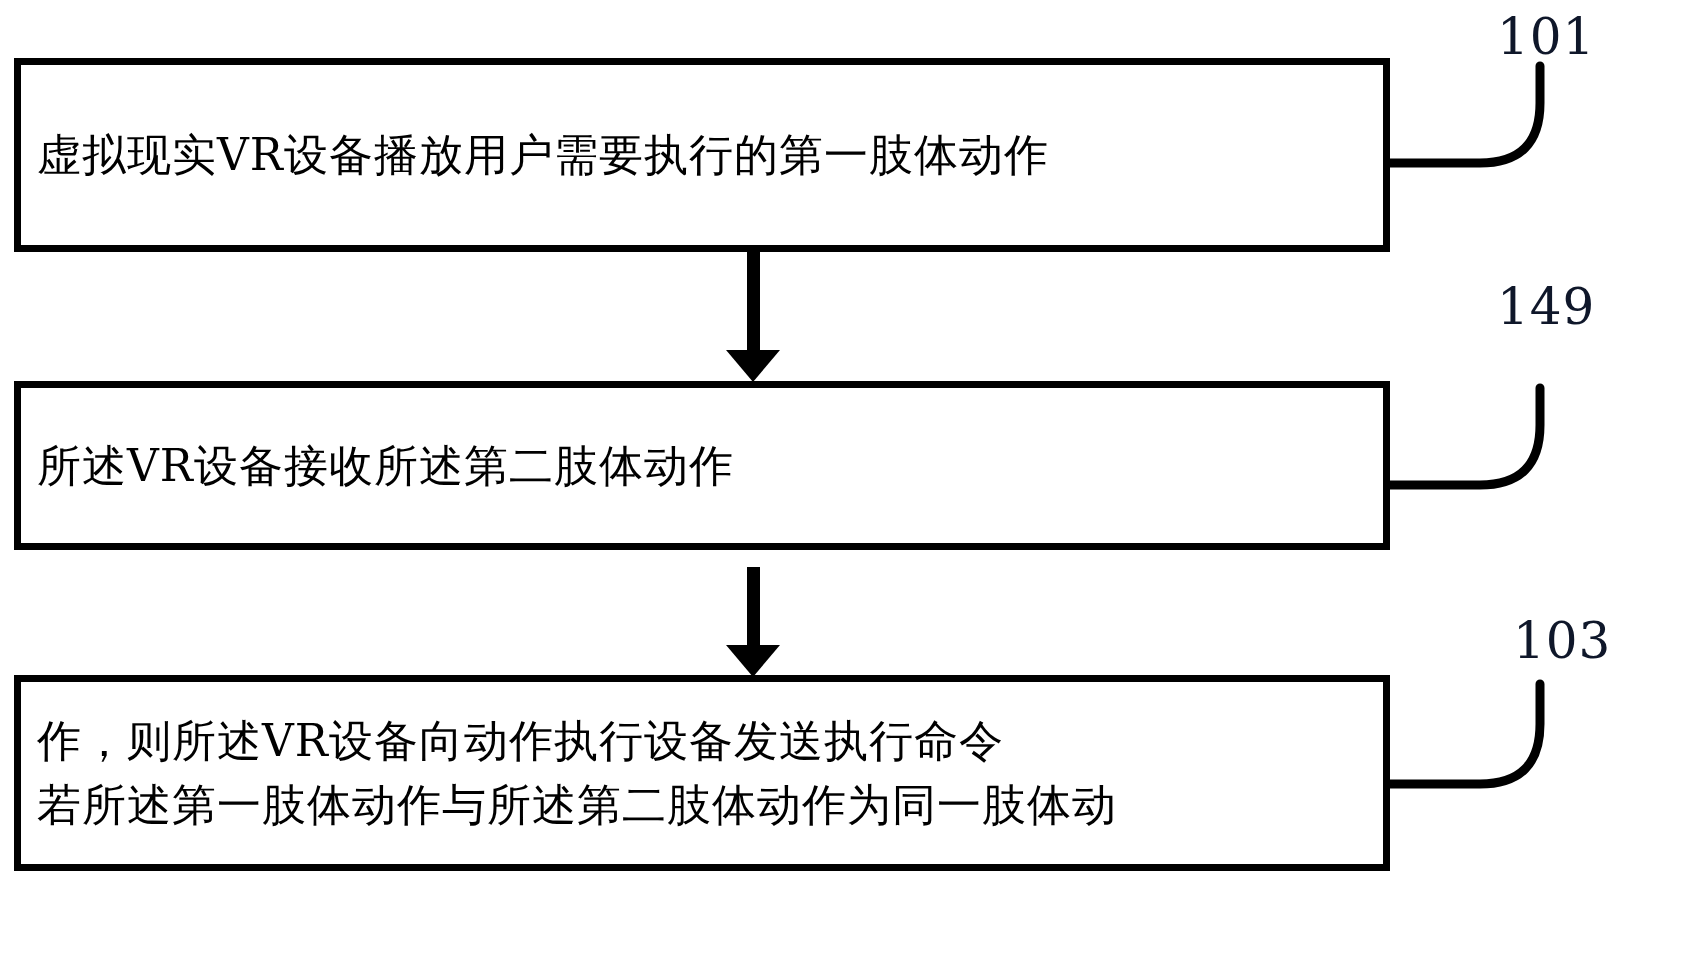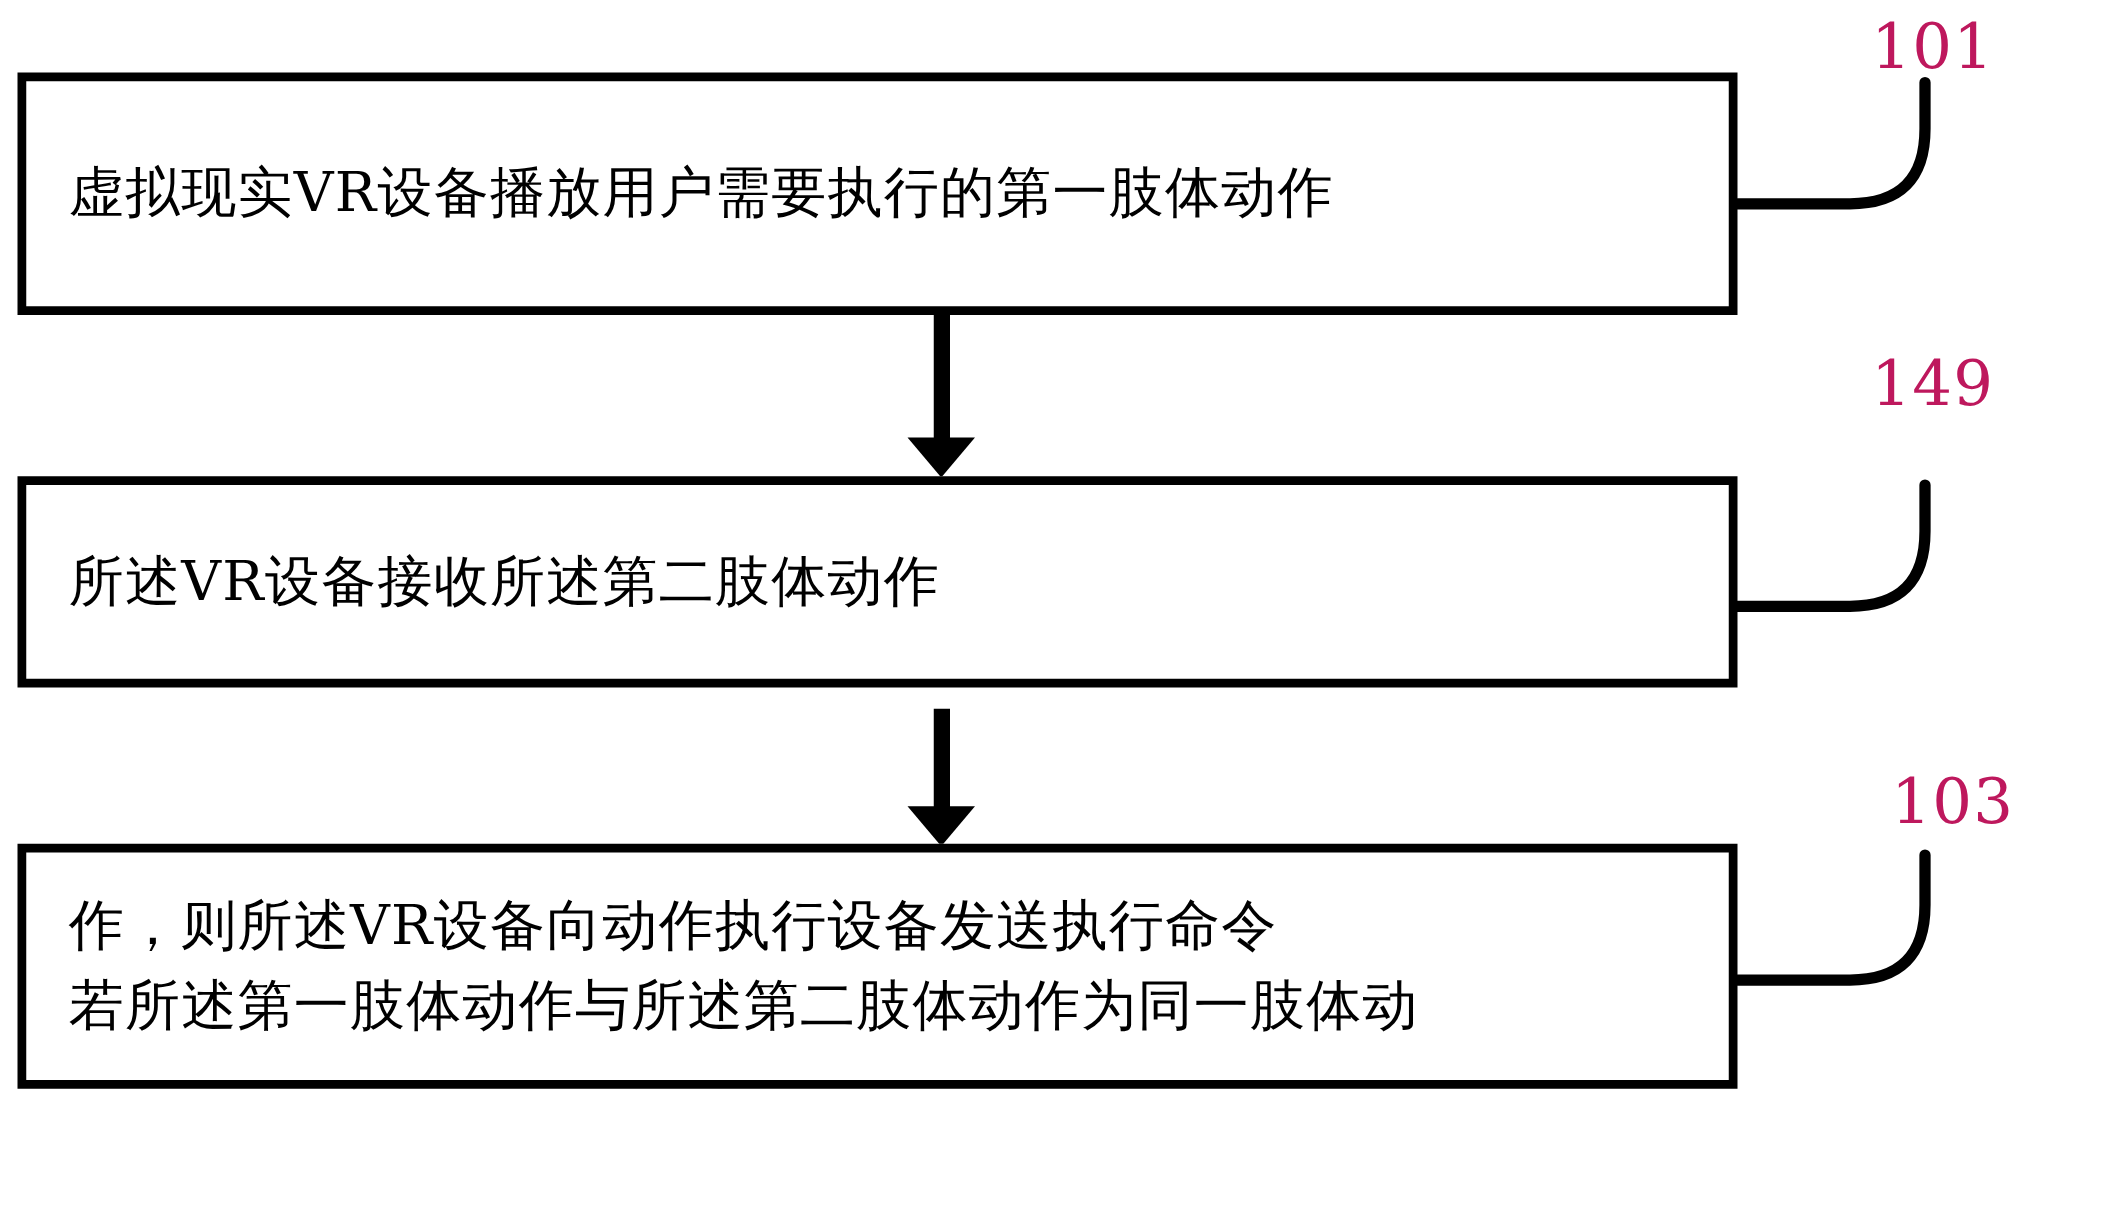--- a/index.html
+++ b/index.html
@@ -26,21 +26,21 @@
     flex-direction: column;
     justify-content: center;
     align-items: flex-start;
   }
   .proc-text {
     font-family: "DejaVu Serif", "Liberation Serif", serif;
     font-size: 44px;
     line-height: 64px;
     color: #000000;
     letter-spacing: 1px;
-    padding-left: 34px;
+    padding-left: 16px;
     padding-right: 18px;
     white-space: nowrap;
   }
 
   #box-101 { left: 14px;  top: 58px;  width: 1376px; height: 194px; }
   #box-102 { left: 14px;  top: 381px; width: 1376px; height: 169px; }
   #box-103 { left: 14px;  top: 675px; width: 1376px; height: 196px; }
 
   
   .connector {
@@ -69,21 +69,21 @@
     position: absolute;
     pointer-events: none;
   }
   .leader svg { display: block; overflow: visible; }
 
   
   .step-num {
     position: absolute;
     font-family: "DejaVu Serif", "Liberation Serif", serif;
     font-size: 50px;
-    color: #be185d;
+    color: #0f172a;
     letter-spacing: 1px;
     white-space: nowrap;
   }
   #num-101 { left: 1497px; top: 8px; }
   #num-102 { left: 1497px; top: 278px; }
   #num-103 { left: 1497px; top: 612px; margin-left: 16px; }
 </style>
 </head>
 <body>
 

